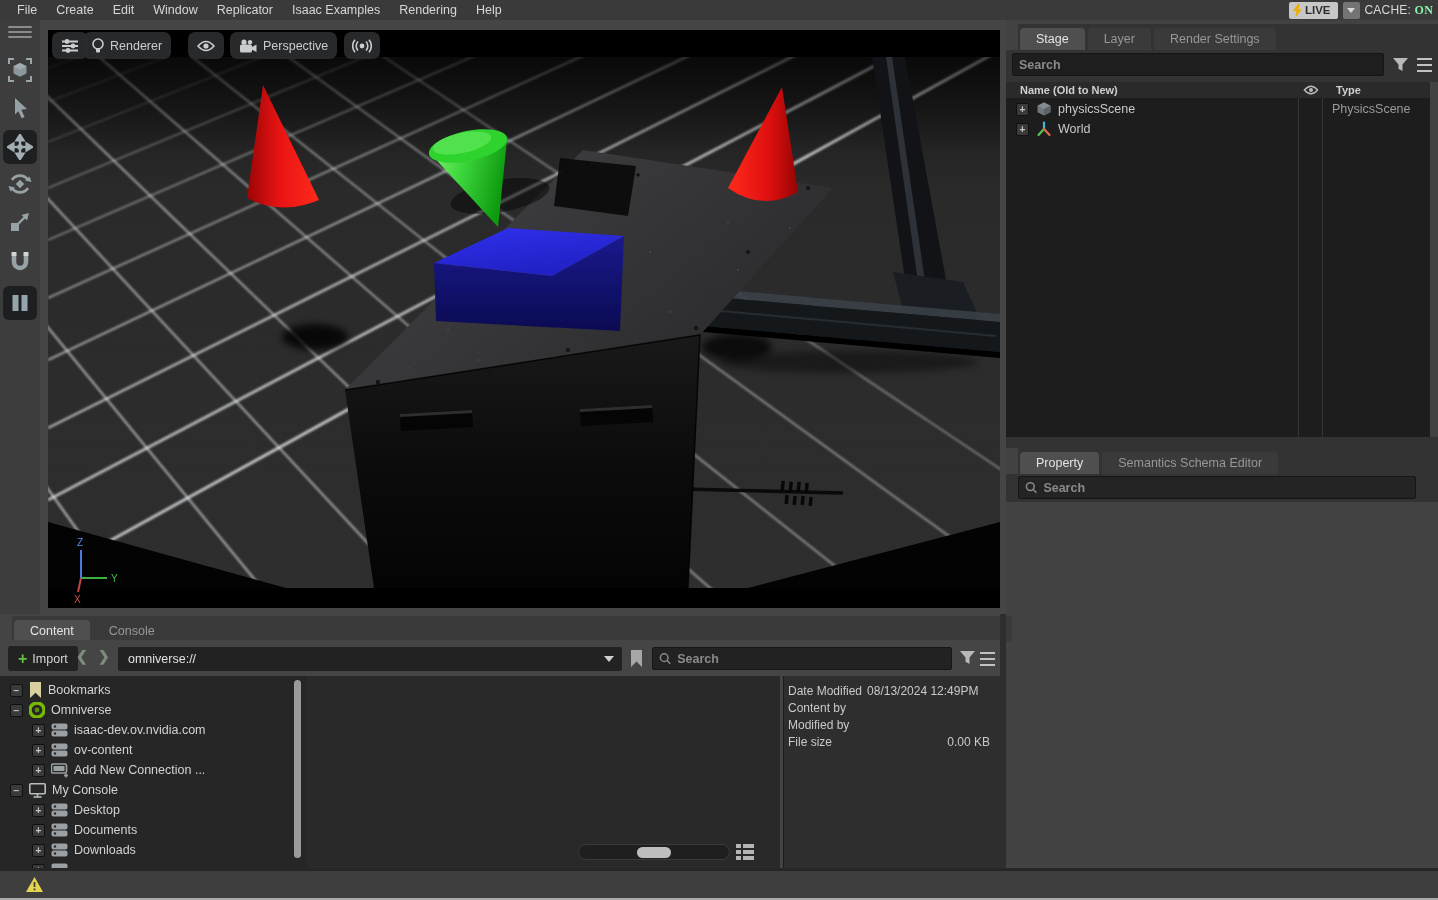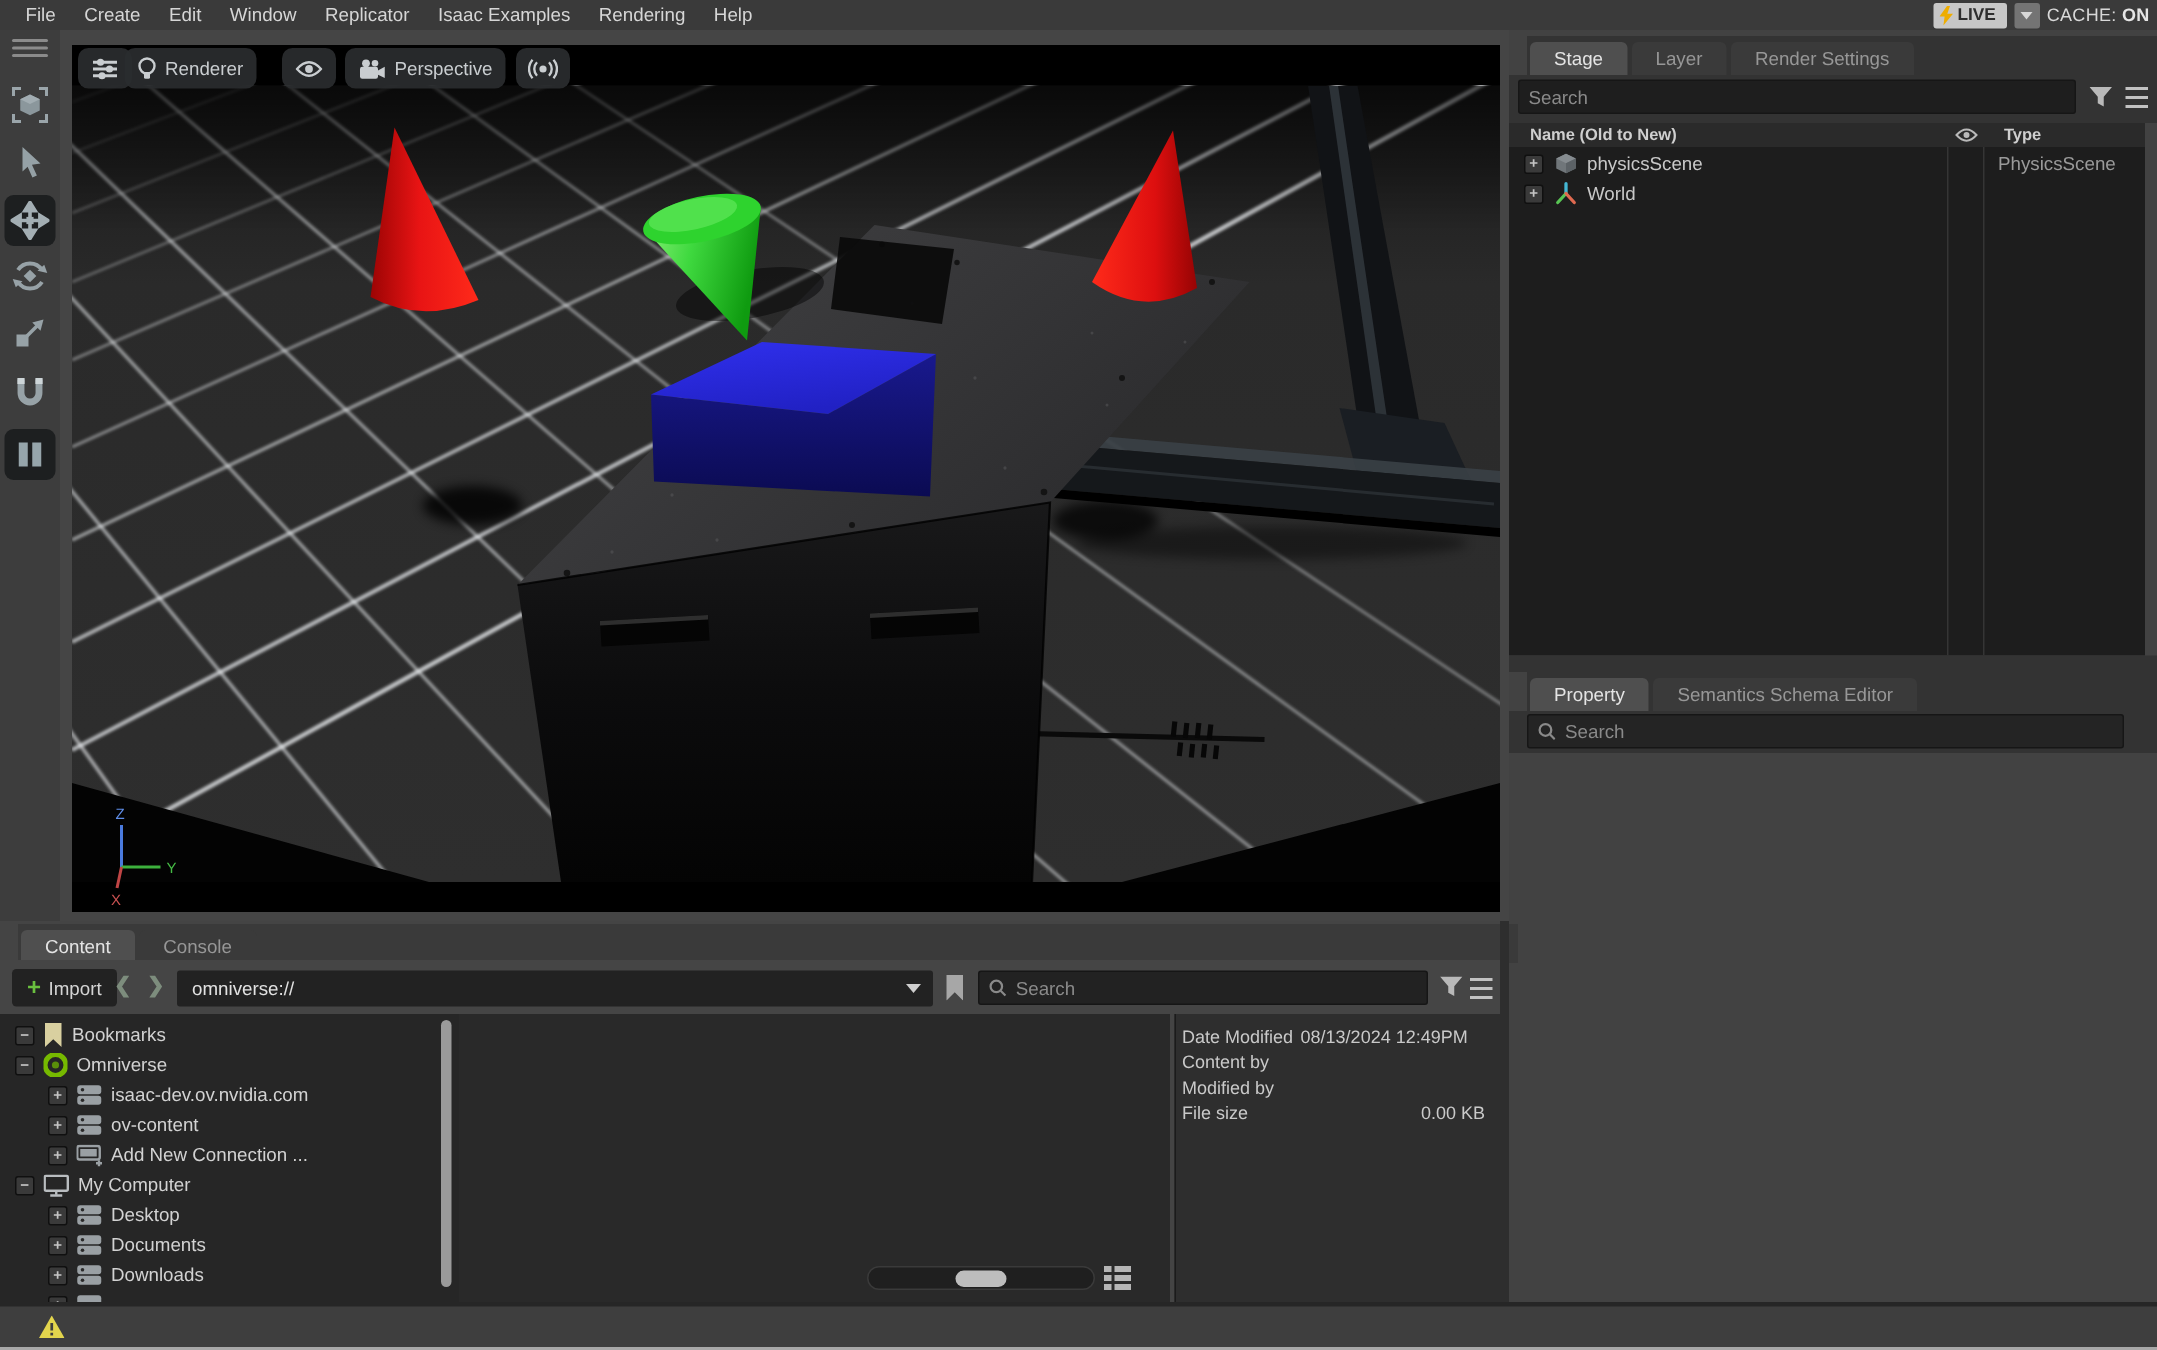--- a/index.html
+++ b/index.html
@@ -12,21 +12,21 @@
     display:flex; align-items:center; padding-left:8px; color:#d6d6d6; font-size:12.5px; }
   .menu-item { padding:0 10px 0 9px; cursor:default; }
   .menu-right { position:absolute; right:5px; top:1px; height:18px; display:flex; align-items:center; gap:5px; }
   .live-btn { background:#c7c7c7; border-radius:2px; height:17px; display:flex; align-items:center;
     gap:3px; padding:0 7px 0 4px; color:#2e2e2e; font-size:11.5px; font-weight:bold; }
   .live-chev { background:#747474; border-radius:2px; width:17px; height:17px; display:flex;
     align-items:center; justify-content:center; }
   .chev-down { width:0; height:0; border-left:4px solid transparent; border-right:4px solid transparent;
     border-top:5px solid #d8d8d8; }
   .cache { color:#d8d8d8; font-size:12px; letter-spacing:.2px; }
-  .cache b { color:#e5e5e5; }
+  .cache b { color:#86efac;font-family:Liberation Serif, serif; }
 
   
   .ltoolbar { position:absolute; left:0; top:20px; width:40px; height:594px; background:#3d3d3d; }
   .ltool { position:absolute; left:6px; width:28px; height:28px; display:flex; align-items:center;
     justify-content:center; color:#97a2a7; }
   .ltool.active { background:#1d1f20; border-radius:6px; left:3px; width:34px; height:34px; }
   .lhandle { position:absolute; left:8px; top:6px; width:24px; }
   .lhandle div { height:2px; background:#8b8b8b; margin-bottom:3px; border-radius:1px; }
 
   
@@ -39,21 +39,21 @@
   .rpanel { position:absolute; left:1006px; top:20px; width:432px; height:848px; background:#424242; }
   .tabstrip { position:absolute; left:12px; width:100%; height:26px; background:#333; display:flex;
     align-items:flex-end; gap:3px; padding-left:2px; }
   .tab { height:22px; border-radius:4px 4px 0 0; background:#3a3a3a; color:#979797; font-size:12.5px;
     display:flex; align-items:center; padding:0 16px; }
   .tab.active { background:#4f4f4f; color:#e4e4e4; }
   .searchrow { position:absolute; display:flex; align-items:center; }
   .searchbox { background:#1e1e1e; border:1px solid #161616; border-radius:2px; height:23px;
     display:flex; align-items:center; padding:0 6px; gap:6px; }
   .searchbox input { background:transparent; border:none; outline:none; color:#fca5a5;
-    font-size:12.5px; width:100%; font-family:"Liberation Sans",sans-serif; }
+    font-size:12.5px; width:100%; font-family:"Liberation Sans",sans-serif;font-weight:bold; }
   .searchbox input::placeholder { color:#8a8a8a; }
   .iconbtn { display:flex; align-items:center; justify-content:center; color:#b9b9b9; }
   .burger div { width:15px; height:2px; background:#c2c2c2; margin:2px 0; }
   .stage-header { position:absolute; left:0; top:62px; width:424px; height:16px; background:#2a2a2a;
     color:#cfcfcf; font-size:11px; font-weight:bold; display:flex; align-items:center; }
   .stage-tree { position:absolute; left:0; top:78px; width:424px; height:339px; background:#1d1d1d; }
   .colline { position:absolute; top:0; bottom:0; width:1px; background:#353535; }
   .srow { position:absolute; left:0; width:100%; height:20px; display:flex; align-items:center;
     color:#c8c8c8; font-size:12.5px; }
   .expander { width:13px; height:13px; background:#3a3a3a; border:1px solid #101010; border-radius:2px;
@@ -609,21 +609,21 @@
       </div>
       <div class="frow" style="top:104px">
         <span class="expander" style="margin-left:10px">−</span>
         <span>
             <svg width="17" height="15" viewBox="0 0 17 15">
               <rect x="0.8" y="0.8" width="15.4" height="10" rx="1" fill="none" stroke="#b9bdc0" stroke-width="1.6"></rect>
               <line x1="8.5" y1="11" x2="8.5" y2="13.5" stroke="#b9bdc0" stroke-width="1.6"></line>
               <line x1="4.5" y1="14" x2="12.5" y2="14" stroke="#b9bdc0" stroke-width="1.6"></line>
             </svg>
           </span>
-        <span>My Computer</span>
+        <span>My Console</span>
       </div>
       <div class="frow" style="top:124px">
         <span class="expander" style="margin-left:32px">+</span>
         <span>
             <svg width="17" height="14" viewBox="0 0 17 14">
               <rect x="0.5" y="0.5" width="16" height="6" rx="2" fill="#9aa0a4"></rect>
               <rect x="0.5" y="7.5" width="16" height="6" rx="2" fill="#9aa0a4"></rect>
               <circle cx="4" cy="3.5" r="1.2" fill="#2a2a2a"></circle>
               <circle cx="4" cy="10.5" r="1.2" fill="#2a2a2a"></circle>
             </svg>

